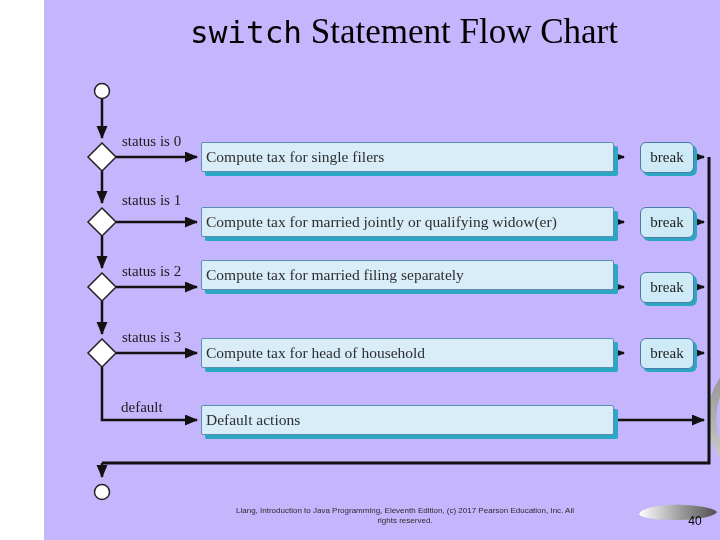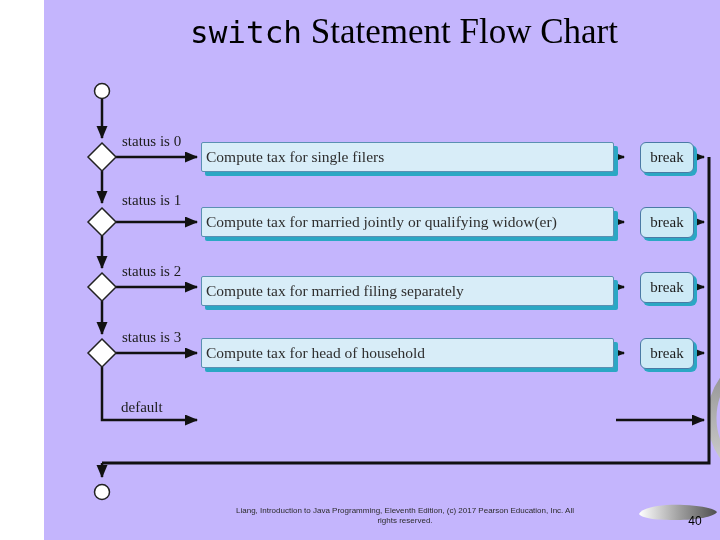--- a/index.html
+++ b/index.html
@@ -116,22 +116,23 @@
   </svg>
 
   <div class="cond-label" style="top:133px">status is 0</div>
   <div class="cond-label" style="top:192px">status is 1</div>
   <div class="cond-label" style="top:263px">status is 2</div>
   <div class="cond-label" style="top:329px">status is 3</div>
   <div class="cond-label" style="top:399px; left:77px">default</div>
 
   <div class="action-box" style="top:142px">Compute tax for single filers</div>
   <div class="action-box" style="top:207px">Compute tax for married jointly or qualifying widow(er)</div>
-  <div class="action-box" style="top:276px">Compute tax for married filing separately</div>
+  <div class="action-box" style="top:260px">Compute tax for married filing separately</div>
   <div class="action-box" style="top:338px">Compute tax for head of household</div>
+  <div class="action-box" style="top:405px">Default actions</div>
 
   <div class="break-box" style="top:142px">break</div>
   <div class="break-box" style="top:207px">break</div>
   <div class="break-box" style="top:272px">break</div>
   <div class="break-box" style="top:338px">break</div>
 
   <div class="footer">
     <div>Liang, Introduction to Java Programming, Eleventh Edition, (c) 2017 Pearson Education, Inc. All</div>
     <div>rights reserved.</div>
   </div>

